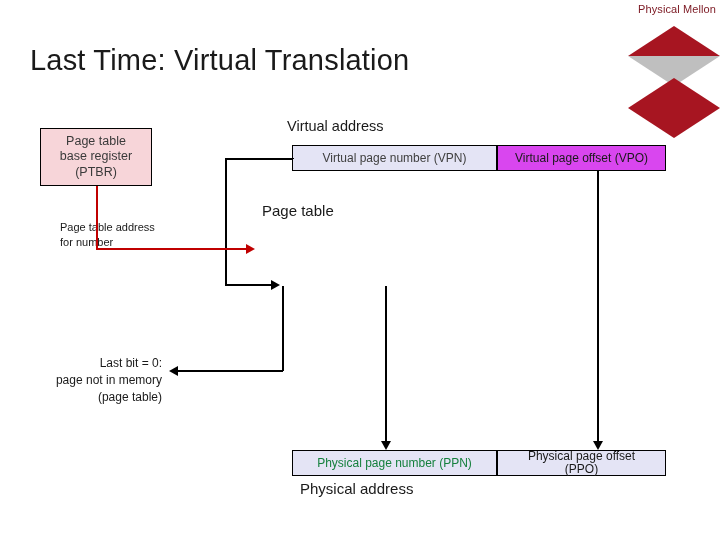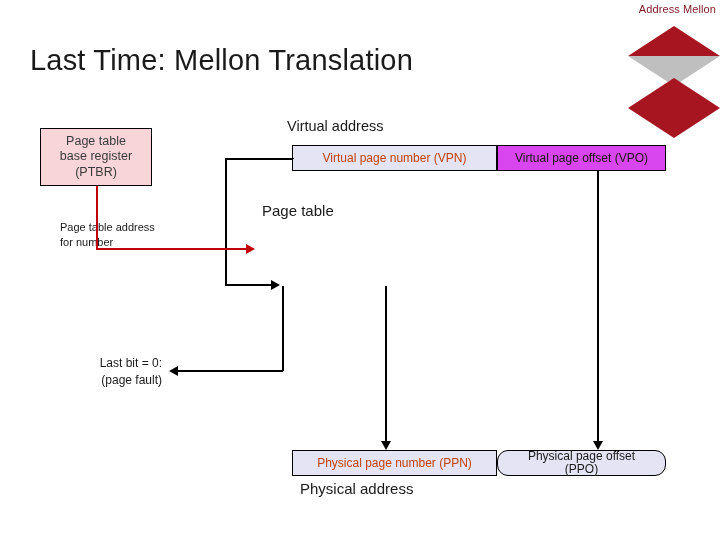--- a/index.html
+++ b/index.html
@@ -87,50 +87,49 @@
     color: #3a3a3a;
     flex-direction: column;
   }
   .vpn {
     left: 292px;
     top: 145px;
     width: 205px;
     height: 26px;
     background: #e4e4f5;
     font-size: 12px;
-    color: #c2410c;
+    color: #404040;
   }
   .vpo {
     left: 497px;
     top: 145px;
     width: 169px;
     height: 26px;
     background: #d946ef;
     font-size: 12px;
     color: #1a1a1a;
   }
   .ppn {
     left: 292px;
     top: 450px;
     width: 205px;
     height: 26px;
     background: #e4e4f5;
     font-size: 12px;
-    color: #c2410c;
+    color: #15803d;
   }
   .ppo {
     left: 497px;
     top: 450px;
     width: 169px;
     height: 26px;
     background: #e4e4f5;
     font-size: 12px;
     color: #1a1a1a;
     line-height: 1.1;
-    border-radius: 11px;
   }
 
   
   .lbl {
     position: absolute;
     color: #1a1a1a;
   }
   .lbl-virtual-address {
     left: 287px;
     top: 118px;
@@ -196,51 +195,52 @@
     border-top: 5px solid transparent;
     border-bottom: 5px solid transparent;
     border-right: 9px solid #000000;
   }
 </style>
 </head>
 <body>
 
 <div class="slide">
 
-  <div class="brand">Address Mellon</div>
+  <div class="brand">Physical Mellon</div>
 
   <div class="chevrons">
     <div class="chev chev-up" style="left:0; top:0;"></div>
     <div class="chev chev-dn gray" style="left:0; top:30px;"></div>
     <div class="chev chev-up" style="left:0; top:52px;"></div>
     <div class="chev chev-dn" style="left:0; top:82px;"></div>
   </div>
 
-  <div class="title">Last Time: Mellon Translation</div>
+  <div class="title">Last Time: Virtual Translation</div>
 
   <div class="box ptbr">
     <span>Page table</span>
     <span>base register</span>
     <span>(PTBR)</span>
   </div>
 
   <div class="lbl lbl-virtual-address">Virtual address</div>
   <div class="box vpn">Virtual page number (VPN)</div>
   <div class="box vpo">Virtual page offset (VPO)</div>
 
   <div class="lbl lbl-page-table">Page table</div>
 
   <div class="lbl lbl-pta">
     <div>Page table address</div>
     <div>for number</div>
   </div>
 
   <div class="lbl lbl-valid">
     <div>Last bit = 0:</div>
-    <div>(page fault)</div>
+    <div>page not in memory</div>
+    <div>(page table)</div>
   </div>
 
   <div class="box ppn">Physical page number (PPN)</div>
   <div class="box ppo">
     <div>
       <div>Physical page offset</div>
       <div>(PPO)</div>
     </div>
   </div>
   <div class="lbl lbl-physical-address">Physical address</div>

